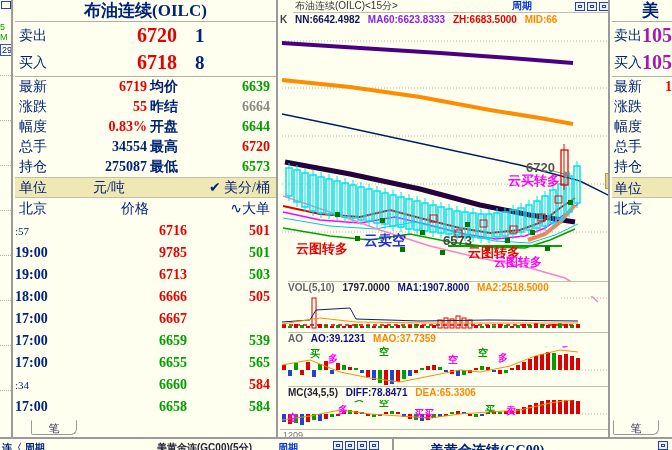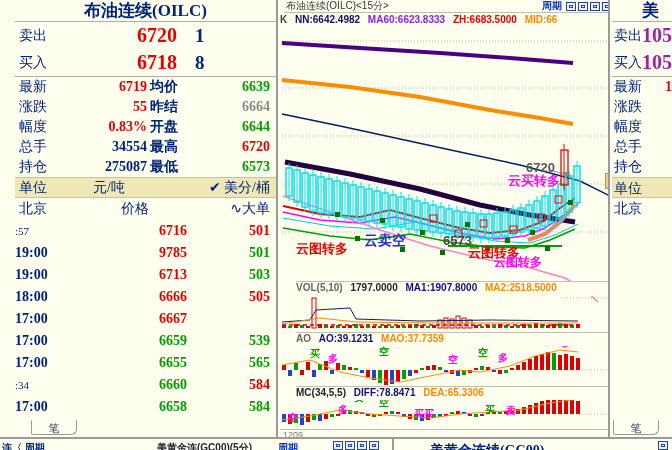--- a/index.html
+++ b/index.html
@@ -35,29 +35,29 @@
   .lh-row .h2{width:120px;text-align:center;}
   .lh-row .h3{flex:1;text-align:right;padding-right:6px;}
   .trow{height:22px;display:flex;align-items:center;font-size:14px;font-weight:bold;}
   .trow .tt{width:62px;text-align:left;color:#00237a;}
   .trow .tp{width:110px;text-align:right;}
   .trow .tv{flex:1;text-align:right;padding-right:6px;}
   .trow .small{font-size:11px;font-weight:normal;}
   .q-tab{position:absolute;left:16px;bottom:2px;width:46px;height:15px;border:1px solid #9a9a9a;border-top:1px solid #FFFFF0;border-radius:0 0 6px 2px;font-size:11px;text-align:center;color:#446;background:#FFFFF0;}
   
   .chart{position:absolute;left:280px;top:0;width:330px;height:437px;background:#FFFFF0;border-right:2px solid #9a9a9a;overflow:hidden;}
-  .c-head{position:absolute;left:4px;top:0;width:330px;height:13px;border-bottom:1px solid #c0c0b0;font-size:10px;display:flex;align-items:center;}
+  .c-head{position:absolute;left:13px;top:0;width:330px;height:13px;border-bottom:1px solid #c0c0b0;font-size:10px;display:flex;align-items:center;gap:39px;}
   .c-head .t{flex:1;padding-left:2px;color:#333;}
   .c-head .per{color:#0033cc;font-weight:bold;margin-right:4px;}
   .winicons{display:flex;gap:2px;margin-right:2px;}
   .winicon{width:10px;height:9px;border:1px solid #2244aa;background:#eef;position:relative;}
   .winicon i{position:absolute;left:2px;top:2px;right:2px;bottom:2px;border:1px solid #2244aa;display:block;}
   .info-row{position:absolute;left:0;top:14px;width:330px;height:13px;background:#FFFFF0;font-size:10px;white-space:nowrap;overflow:hidden;}
   .info-row span{margin-right:5px;font-weight:bold;}
-  .lbl-row{position:absolute;left:16px;width:330px;height:14px;background:#FFFFF0;font-size:10px;white-space:nowrap;border-top:1px solid #c0c0b0;overflow:hidden;}
+  .lbl-row{position:absolute;left:8px;width:330px;height:14px;background:#FFFFF0;font-size:10px;white-space:nowrap;border-top:1px solid #c0c0b0;overflow:hidden;}
   .lbl-row span{margin-right:5px;font-weight:bold;}
   .i-k{color:#444;font-weight:bold;} .i-nn{color:#101060;} .i-ma60{color:#8822ee;} .i-zh{color:#ee0000;} .i-mid{color:#ff8800;}
   .i-name{color:#666;font-weight:normal;} .i-v{color:#223;} .i-navy{color:#101080;} .i-orange{color:#ff8800;}
   .axis-row{position:absolute;left:0;top:429px;width:330px;height:8px;border-top:1px solid #c0c0b0;font-size:9px;color:#777;background:#FFFFF0;overflow:hidden;padding-left:3px;}
   #chart-svg{position:absolute;left:0;top:0;}
   .tan-mark{position:absolute;left:325px;top:173px;width:5px;height:16px;background:#e8d28a;border:1px solid #b09a50;}
   
   .rpanel{position:absolute;left:612px;top:0;width:60px;height:437px;background:#FFFFF0;overflow:hidden;font-family:"Liberation Serif",serif;}
   .r-title{height:22px;line-height:22px;font-size:17px;font-weight:bold;color:#00237a;border-bottom:1px solid #b0b0a0;padding-left:30px;}
   .r-big{height:27px;display:flex;align-items:center;font-size:14px;}
@@ -74,20 +74,33 @@
   .b-item{position:absolute;top:2px;font-size:10px;font-weight:bold;color:#00237a;white-space:nowrap;}
   .b-big{position:absolute;top:3px;font-size:14px;font-weight:bold;color:#00237a;white-space:nowrap;font-family:"Liberation Serif",serif;}
   .b-icons{position:absolute;top:2px;display:flex;gap:2px;}
   .b-div{position:absolute;top:0;height:13px;border-left:2px solid #9a9a9a;}
 </style>
 </head>
 <body>
 
 <div class="screen">
 
+  <div class="left-strip">
+    <div class="ls-ico"></div>
+    <div class="ls-5m">5 M</div>
+    <div class="ls-29">29</div>
+    <div class="dot-sep" style="top:75px"></div>
+      <div class="dot-sep" style="top:120px"></div>
+    <div class="dot-sep" style="top:165px"></div>
+      <div class="dot-sep" style="top:210px"></div>
+    <div class="dot-sep" style="top:255px"></div>
+      <div class="dot-sep" style="top:300px"></div>
+    <div class="dot-sep" style="top:345px"></div>
+      <div class="dot-sep" style="top:390px"></div>
+  </div>
 
   <div class="quote">
     <div class="q-title">布油连续(OILC)</div>
     <div class="q-big">
       <span class="lbl">卖出</span>
       <span class="price">6720</span>
       <span class="qty">1</span>
     </div>
     <div class="q-big">
       <span class="lbl">买入</span>

